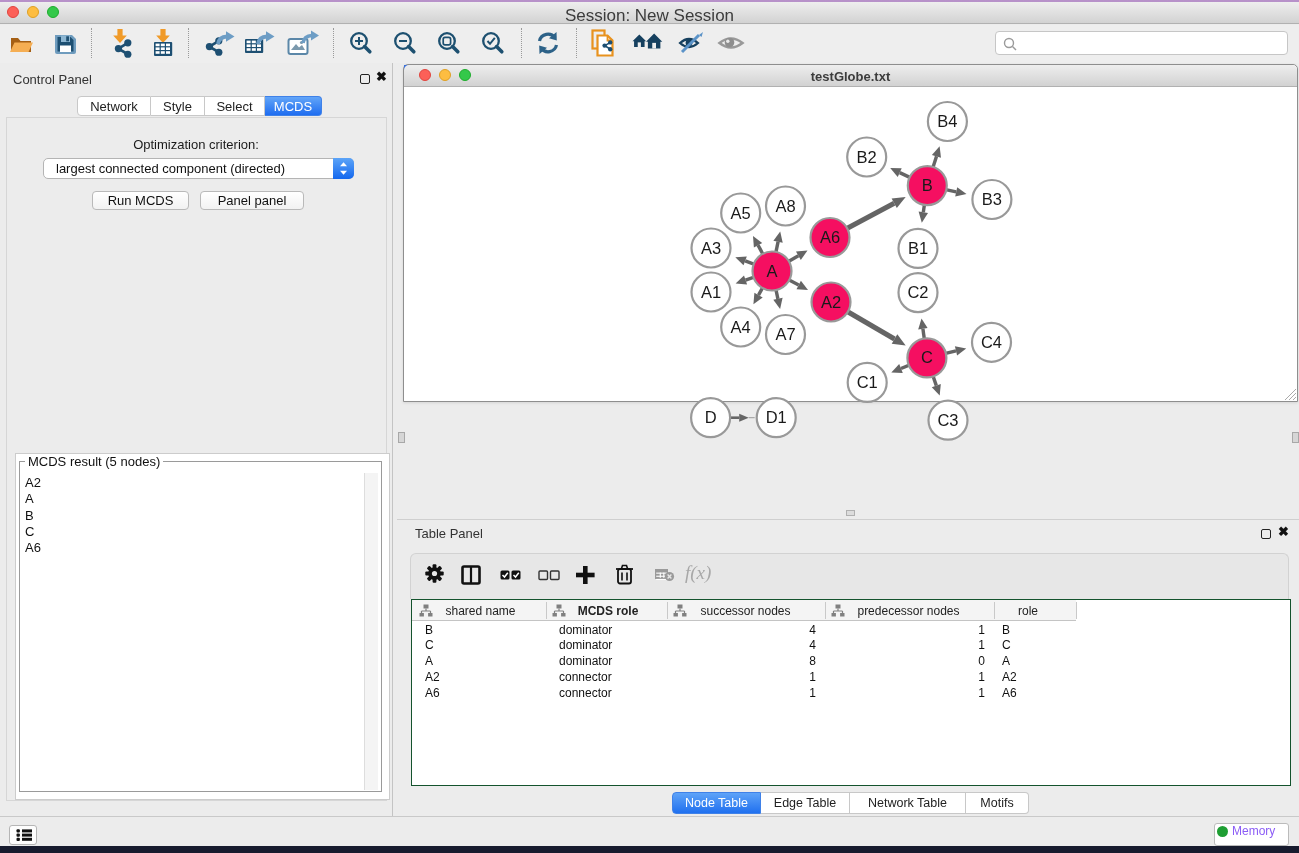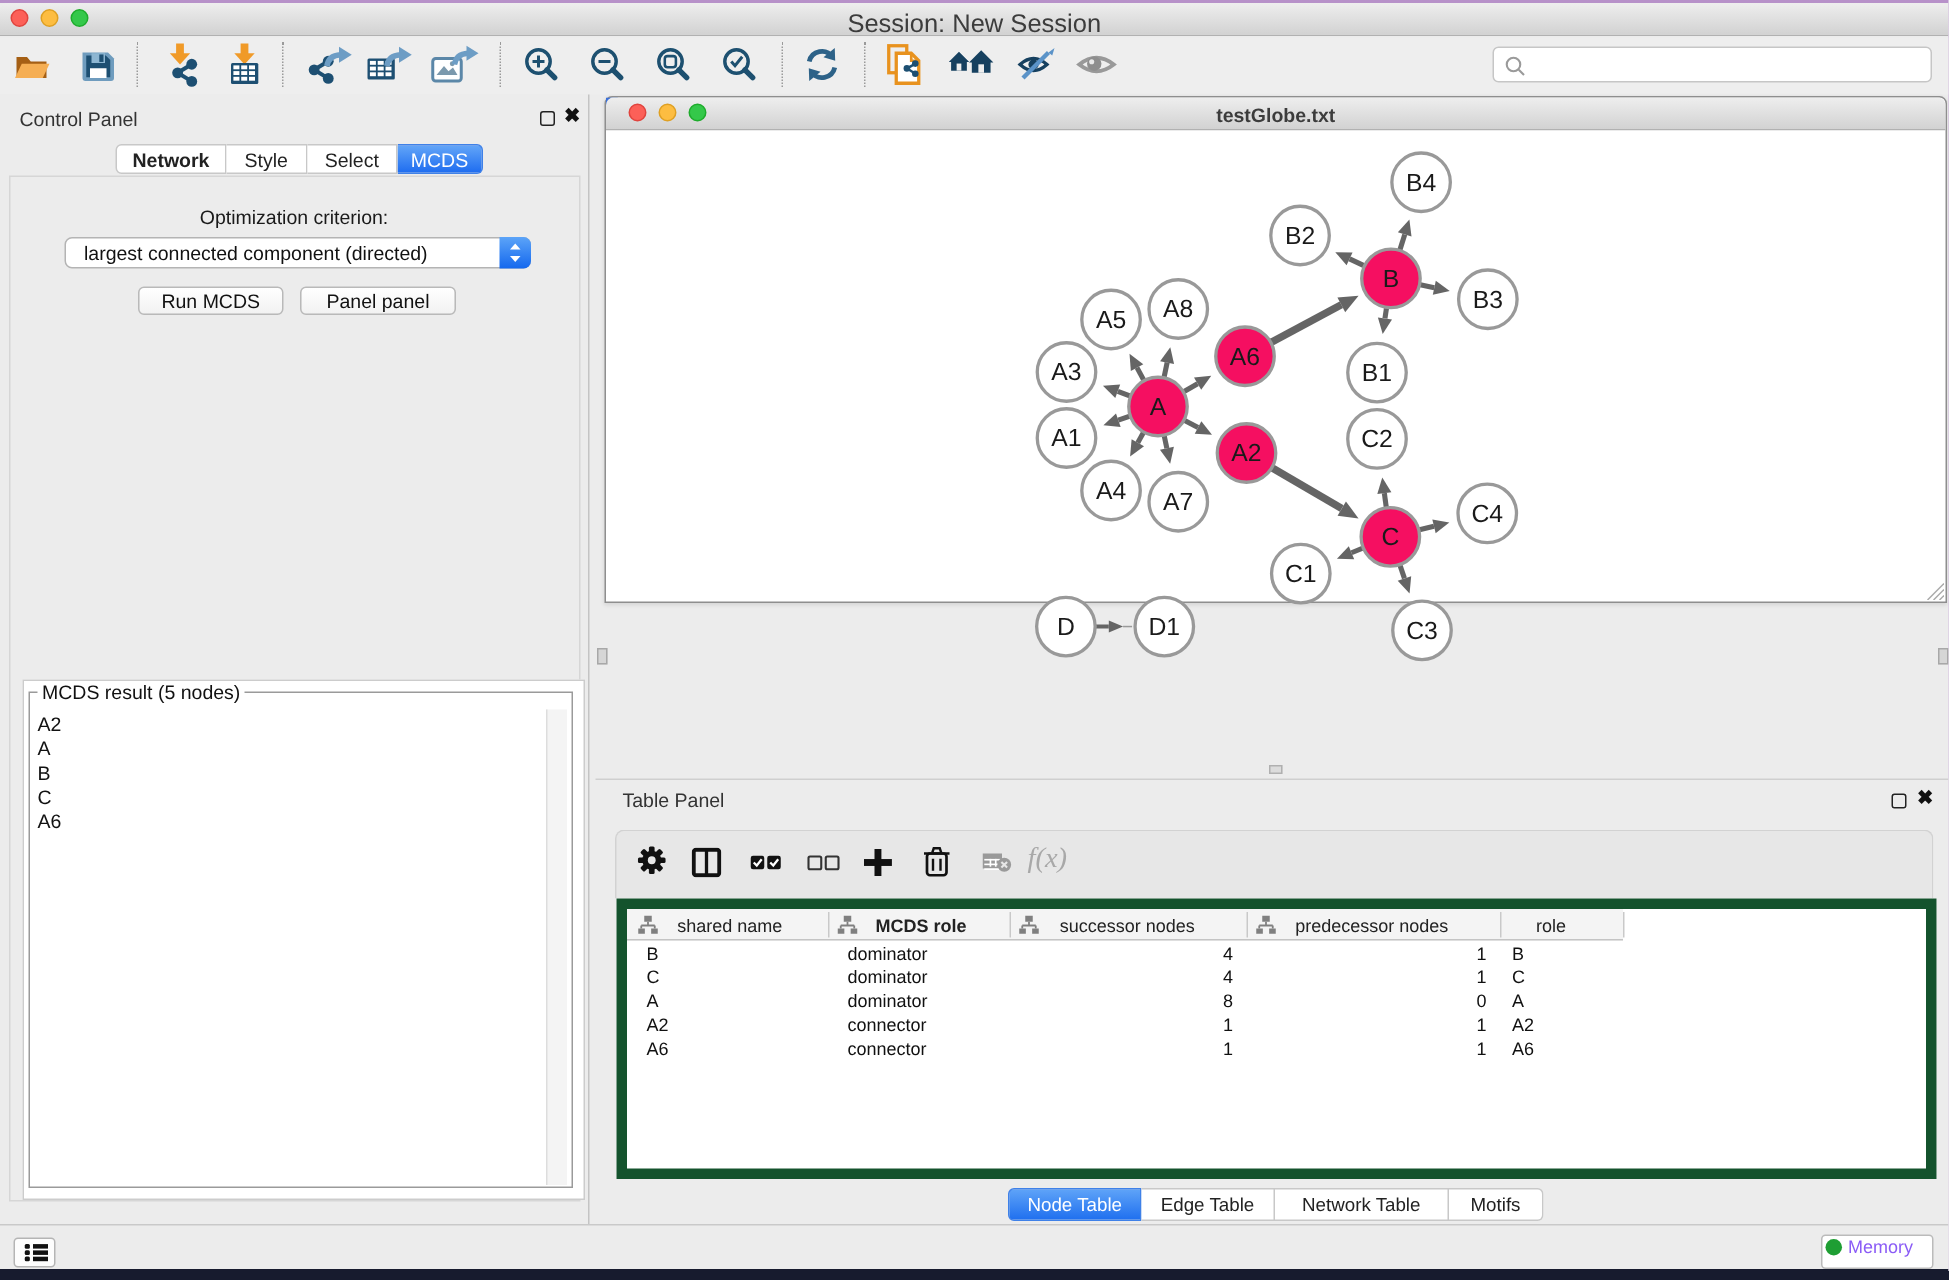--- a/index.html
+++ b/index.html
@@ -18,21 +18,21 @@
 #searchbox { position:absolute; left:995px; top:6px; width:293px; height:24px; background:#fff;
   border:1px solid #c6c6c6; border-radius:4px; }
 
 #cpanel { position:absolute; left:0; top:63px; width:393px; height:753px; background:#ececec; border-right:1px solid #c4c4c4;}
 #cptitle { position:absolute; left:13px; top:9px; font-size:13px; color:#333; }
 .wicon-sq { position:absolute; width:10px; height:10px; border:1.6px solid #222; border-radius:2px; background:transparent;}
 .wicon-x { position:absolute; font-size:13px; font-weight:bold; color:#111; }
 #tabbar { position:absolute; left:77px; top:33px; height:20px; display:flex; }
 .tab { height:20px; font-size:13px; color:#222; background:#fff; border:1px solid #c8c8c8; border-left:none;
   display:flex; align-items:center; justify-content:center; }
-.tab.first { border-left:1px solid #c8c8c8; border-radius:4px 0 0 4px;font-weight:bold; }
+.tab.first { border-left:1px solid #c8c8c8; border-radius:4px 0 0 4px; }
 .tab.sel { background:linear-gradient(#62a5f8,#1f6df0); color:#fff; border-color:#3f81e8; border-radius:0 4px 4px 0; }
 #cpbody { position:absolute; left:6px; top:54px; width:381px; height:684px; background:#ececec; border:1px solid #d6d6d6; }
 #optlabel { position:absolute; left:0; top:74px; width:100%; text-align:center; font-size:13px; color:#1a1a1a; }
 #dropdown { position:absolute; left:43px; top:95px; width:311px; height:21px; background:#fff;
   border:1px solid #b4b4b4; border-radius:5px; font-size:13px; color:#111; line-height:20px; padding-left:12px;}
 #ddbtn { position:absolute; right:-1px; top:-1px; width:21px; height:21px; border-radius:0 5px 5px 0;
   background:linear-gradient(#5ca4f8,#1468ee); }
 .btn { position:absolute; height:19px; background:linear-gradient(#ffffff,#f2f2f2); border:1px solid #b9b9b9; border-radius:4px;
   font-size:13px; color:#111; text-align:center; line-height:17px; }
 #resultpanel { position:absolute; left:15px; top:390px; width:375px; height:347px; background:#fff; border:1px solid #ccc;}
@@ -45,21 +45,21 @@
 #netwin { position:absolute; left:403px; top:64px; width:895px; height:338px; background:#fff;
   border:1px solid #8e8e8e; border-radius:5px 5px 0 0; box-shadow:0 1px 3px rgba(0,0,0,0.10); }
 #nettitle { position:absolute; left:0; top:0; width:100%; height:22px; background:linear-gradient(#eeeeee,#d2d2d2);
   border-bottom:1px solid #b1b1b1; border-radius:5px 5px 0 0; }
 #nettitletext { position:absolute; top:4px; width:100%; text-align:center; font-size:13px; font-weight:bold; color:#3c3c3c; }
 
 #tpanel { position:absolute; left:397px; top:519px; width:902px; height:297px; background:#ececec; border-top:1px solid #cfcfcf;}
 #tptitle { position:absolute; left:18px; top:6px; font-size:13px; color:#333; }
 #ttoolbar { position:absolute; left:13px; top:33px; width:879px; height:46px; background:#e7e7e7;
   border:1px solid #d2d2d2; border-radius:6px 6px 0 0; border-bottom:none; }
-#tablebox { position:absolute; left:14px; top:79px; width:880px; height:187px; background:#fff; border:7px solid #14532d; }
+#tablebox { position:absolute; left:14px; top:79px; width:880px; height:187px; background:#fff; border:1px solid #14532d; }
 #thead { position:absolute; left:0; top:0; width:664px; height:21px; background:#f4f4f4; border-bottom:1px solid #c4c4c4; }
 .hcell { position:absolute; top:0; height:21px; font-size:12px; color:#222; display:flex; align-items:center; justify-content:center;}
 .hdiv { position:absolute; top:2px; height:17px; width:0; border-left:1px solid #c9c9c9; }
 .trow { position:absolute; font-size:12px; color:#111; }
 
 .btab { position:absolute; top:272px; height:22px; background:#fff; border:1px solid #c8c8c8; border-left:none;
   font-size:12.5px; color:#222; text-align:center; line-height:20px; }
 
 #statusbar { position:absolute; left:0; top:816px; width:1299px; height:31px; background:#ececec; border-top:1px solid #c9c9c9; }
 #memorybtn { position:absolute; right:10px; top:6px; width:75px; height:23px; background:#fff; border:1px solid #bbb;

